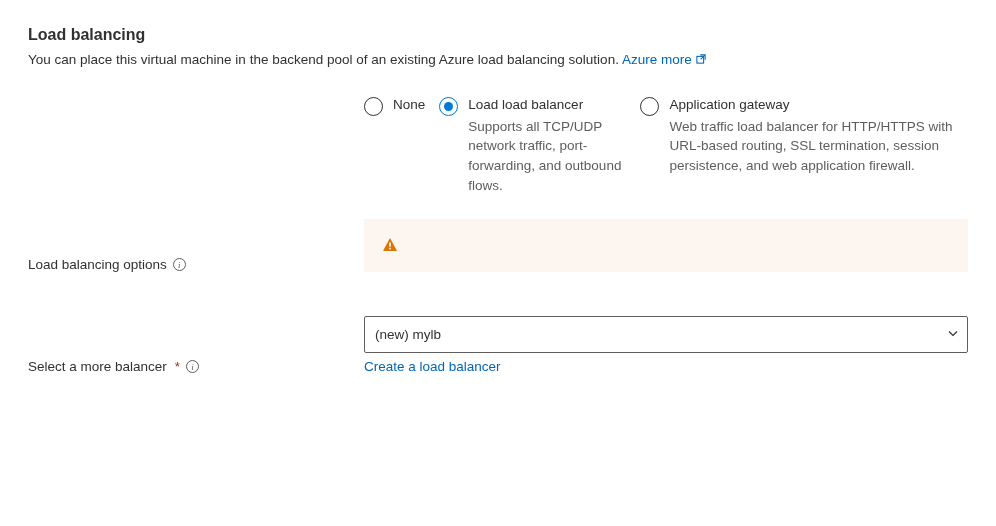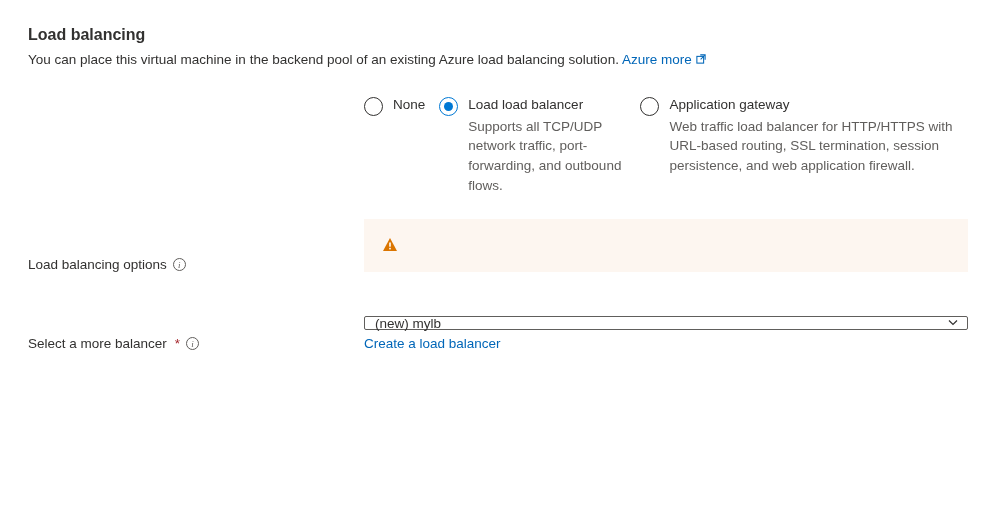--- a/index.html
+++ b/index.html
@@ -103,21 +103,21 @@
   .info-banner .msg {
     color: #323130;
     line-height: 1.5;
   }
   .warn-icon { flex-shrink: 0; margin-top: 2px; }
   .required-star { color: #a4262c; margin-left: 2px; }
   .dropdown {
     width: 100%;
     border: 1px solid #605e5c;
     border-radius: 2px;
-    height: 14px;
+    height: 37px;
     display: flex;
     align-items: center;
     justify-content: space-between;
     padding: 0 8px 0 10px;
     cursor: pointer;
     background: #fff;
   }
   .dropdown-value { color: #323130; }
   .chevron { flex-shrink: 0; }
   .create-link {

